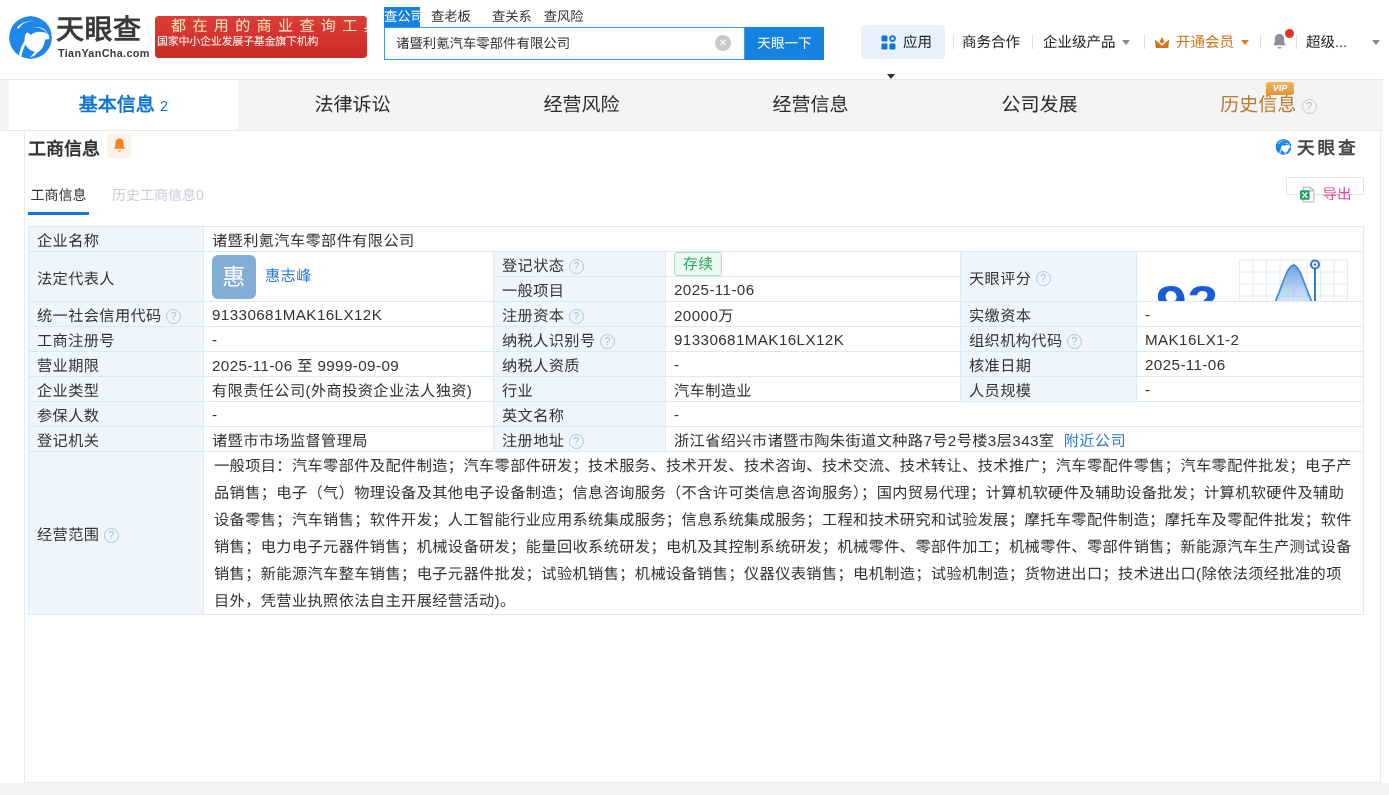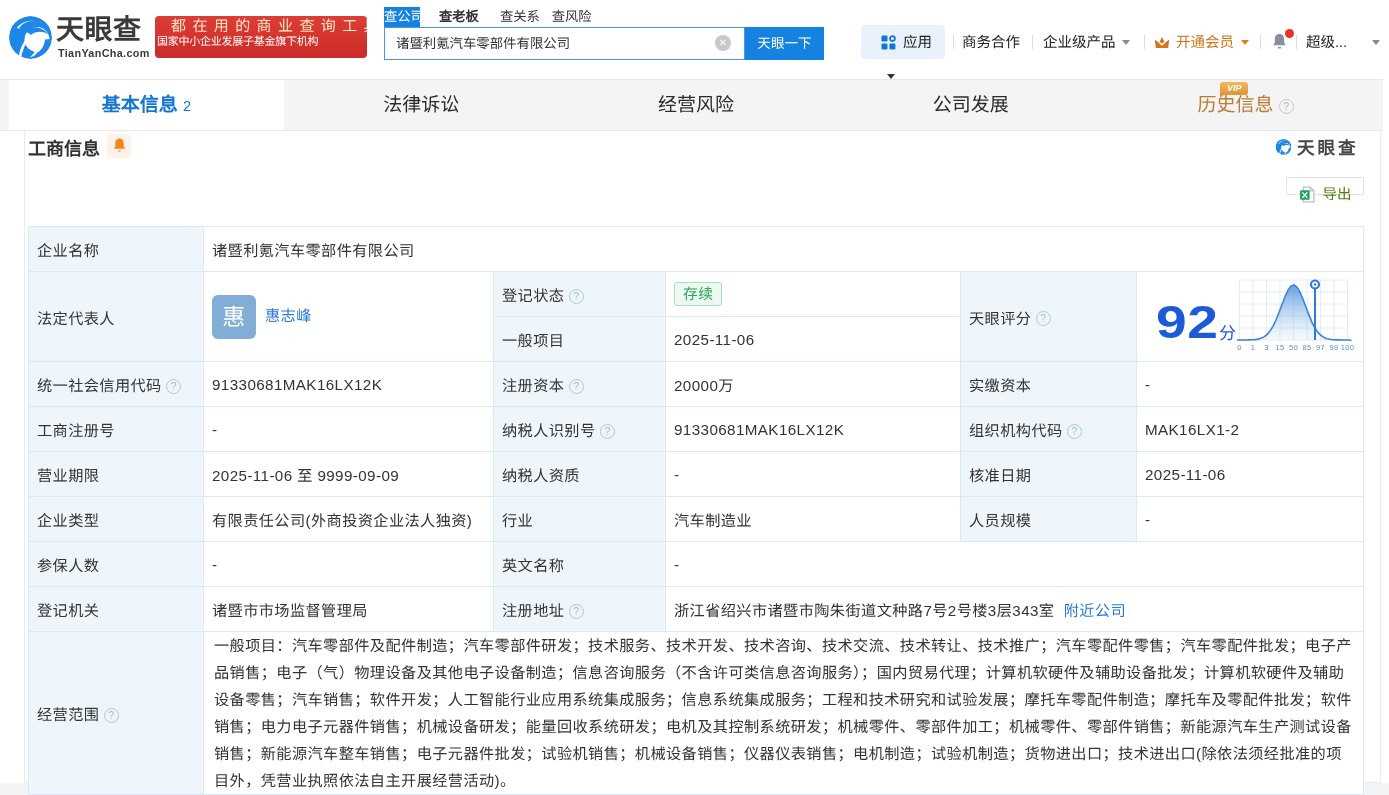--- a/index.html
+++ b/index.html
@@ -33,23 +33,23 @@
 .vip { position:absolute; left:112px; top:2px; width:28px; height:13px; background:linear-gradient(180deg,#f3b85c,#e09335); border-radius:3px 3px 3px 0; color:#fff; font-size:9px; font-weight:700; font-style:italic; line-height:13px; text-align:center; }
 .vip:after { content:""; position:absolute; left:0; bottom:-3px; border-left:5px solid #df9334; border-bottom:4px solid transparent; }
 .qm { display:inline-block; width:15px; height:15px; border:1px solid #abc7de; border-radius:50%; color:#9dbdd8; font-size:10.5px; line-height:13px; text-align:center; vertical-align:1.5px; font-weight:400; background:transparent; font-style:normal; }
 .card { position:relative; margin-left:24px; width:1357px; height:652px; background:#fff; border:1px solid #eaeaea; border-top:none; }
 .ctitle { position:absolute; left:3px; top:3px; font-size:18px; font-weight:700; color:#333; }
 .cbell { position:absolute; left:82px; top:3px; width:24px; height:24px; background:#fdf2e7; border-radius:4px; text-align:center; }
 .wmark { position:absolute; right:16px; top:6px; }
 .subtabs { position:absolute; left:3px; top:53px; font-size:14px; white-space:nowrap; }
 .subtab1 { display:inline-block; color:#333; width:61px; text-align:center; padding-bottom:8px; border-bottom:3.5px solid #1376d3; }
 .subtab2 { display:inline-block; color:#c9ced6; margin-left:23px; }
-.export { position:absolute; right:16px; top:46px; width:78px; height:18px; border:1px solid #e2e2e2; border-radius:2px; text-align:center; line-height:32px; font-size:14.5px; color:#4d7c0f; }
+.export { position:absolute; right:16px; top:46px; width:78px; height:18px; border:1px solid #e2e2e2; border-radius:2px; text-align:center; line-height:32px; font-size:14.5px; color:#ec4899; }
 table.biz { position:absolute; left:3px; top:95px; border-collapse:collapse; table-layout:fixed; width:1335px; }
-table.biz td { border:1px solid #d9e9f6; font-size:15.2px; letter-spacing:0.4px; color:#333; padding:0 0 0 8px; height:45px; overflow:hidden; }
+table.biz td { border:1px solid #d9e9f6; font-size:15.2px; letter-spacing:0.4px; color:#333; padding:0 0 0 8px; height:25px; overflow:hidden; }
 td.vl { padding-left:10px; background:#fff; }
 td.lb { background:#eef6fc; }
 .grn { display:inline-block; height:24px; line-height:22px; padding:0 8px; background:#ecf9f1; border:1px solid #a9dfc1; border-radius:3px; color:#2aa35c; font-size:14.8px; }
 .avatar { display:inline-block; vertical-align:middle; width:44px; height:44px; background:#81add7; border-radius:6px; color:#fff; font-size:23px; text-align:center; line-height:44px; }
 a.blue { color:#2b7bd3; text-decoration:none; }
 .score92 { position:absolute; left:19px; top:27px; font-size:46px; font-weight:700; color:#1c5bd8; line-height:46px; transform:scaleX(1.2); transform-origin:left top; }
 .scorefen { position:absolute; left:82px; top:47px; font-size:17px; color:#1c5bd8; }
 .opscope { line-height:27px; padding:0 6px 0 10px !important; }
 .botstrip { width:1389px; height:12px; background:#f3f4f6; }
 </style>
@@ -72,21 +72,21 @@
       <path d="M20.5 20.5 C15 26.5 11.5 35 10.5 44" stroke="#fff" stroke-width="2.6" fill="none"></path>
     </g>
   </svg>
   <div class="logo-txt">天眼查</div>
   <div class="logo-sub">TianYanCha.com</div>
   <div class="rbadge">
     <div class="l1">都在用的商业查询工具</div>
     <div class="l2">国家中小企业发展子基金旗下机构</div>
   </div>
   <div class="stabs">
-    <span class="stab act">查公司</span><span class="stab" style="margin-left:19px;font-weight:bold;">查老板</span><span class="stab" style="margin-left:21px;">查关系</span><span class="stab" style="margin-left:12px;">查风险</span>
+    <span class="stab act">查公司</span><span class="stab" style="margin-left:11px;">查老板</span><span class="stab" style="margin-left:21px;">查关系</span><span class="stab" style="margin-left:12px;">查风险</span>
   </div>
   <div class="sinput">诸暨利氪汽车零部件有限公司</div>
   <div class="sclear">✕</div>
   <div class="sbtn">天眼一下</div>
   <div class="rm">
     <span class="app"><svg width="15" height="15" viewBox="0 0 16 16" style="vertical-align:-2.5px;margin-right:7px;">
           <rect x="0.5" y="0.5" width="6.4" height="6.4" rx="1.4" fill="#1376d3"></rect>
           <rect x="0.5" y="9" width="6.4" height="6.4" rx="1.4" fill="#1376d3"></rect>
           <circle cx="12.2" cy="3.8" r="2.6" fill="none" stroke="#1376d3" stroke-width="1.9"></circle>
           <rect x="9" y="9" width="6.4" height="6.4" rx="1.4" fill="#1376d3"></rect>
@@ -108,20 +108,21 @@
     <span class="sep" style="left:1296px;"></span>
     <span class="x" style="left:1306px;">超级...</span>
     <span class="x" style="left:1372px;"><span class="caret gray" style="margin-left:0;"></span></span>
   </div>
 </div>
 <div class="navbar">
   <div class="navin">
     <div class="nav act">基本信息 <small>2</small></div>
     <div class="nav">法律诉讼</div>
     <div class="nav">经营风险</div>
+    <div class="nav">经营信息</div>
     <div class="nav">公司发展</div>
     <div class="nav his">历史信息 <span class="qm" style="border-color:#c9c9c9;color:#b5b5b5;">?</span><span class="vip">VIP</span></div>
   </div>
 </div>
 <div class="card">
   <div class="ctitle">工商信息</div>
   <div class="cbell"><svg width="15" height="16" viewBox="0 0 12 13" style="margin-top:4px;">
         <path d="M6 0.5 C3.6 0.5 2.6 2.5 2.6 4.3 L2.6 7 L1.4 8.8 L10.6 8.8 L9.4 7 L9.4 4.3 C9.4 2.5 8.4 0.5 6 0.5 Z" fill="#f28522"></path>
         <path d="M4.7 10.2 C5 11.4 7 11.4 7.3 10.2 Z" fill="#f28522"></path>
       </svg></div>
@@ -139,20 +140,21 @@
           <circle cx="28" cy="23.5" r="12.5" fill="#fff"></circle>
           <path d="M30 34 C28 38 25 40.5 20.5 41.5 C26.5 36.5 28.5 32 29 28 Z" fill="#fff"></path>
           <path d="M15 15 C22 9 33.5 10 40 19 C34.5 14.5 26.5 15 22 19 C19.5 17 17 15.5 15 15 Z" fill="#1e87e8"></path>
           <path d="M41.5 23 C41 31.5 34.5 38 26.5 38.5 C32.5 34.5 35.5 29.5 36 23.5 Z" fill="#1e87e8"></path>
           <path d="M20.5 20.5 C15 26.5 11.5 35 10.5 44" stroke="#fff" stroke-width="2.6" fill="none"></path>
         </g>
       </g>
       <text x="22" y="16.5" font-size="17.5" font-weight="700" fill="#474747" letter-spacing="3">天眼查</text>
     </svg>
   </div>
+  <div class="subtabs"><span class="subtab1">工商信息</span><span class="subtab2">历史工商信息0</span></div>
   <div class="export"><svg width="17" height="17" viewBox="0 0 16 16" style="vertical-align:-3.5px;margin-right:7px;">
         <path d="M4 1 L10.5 1 L14 4.5 L14 15 L4 15 Z" fill="#fff" stroke="#b9c0c6" stroke-width="1.2"></path>
         <path d="M10.5 1 L10.5 4.5 L14 4.5" fill="none" stroke="#b9c0c6" stroke-width="1.2"></path>
         <rect x="1" y="4" width="9" height="9" rx="1" fill="#23a05c"></rect>
         <path d="M3.2 6 L7.8 11 M7.8 6 L3.2 11" stroke="#fff" stroke-width="1.3"></path>
       </svg>导出</div>
   <table class="biz">
     <colgroup>
         <col style="width:175px">
         <col style="width:290px">

